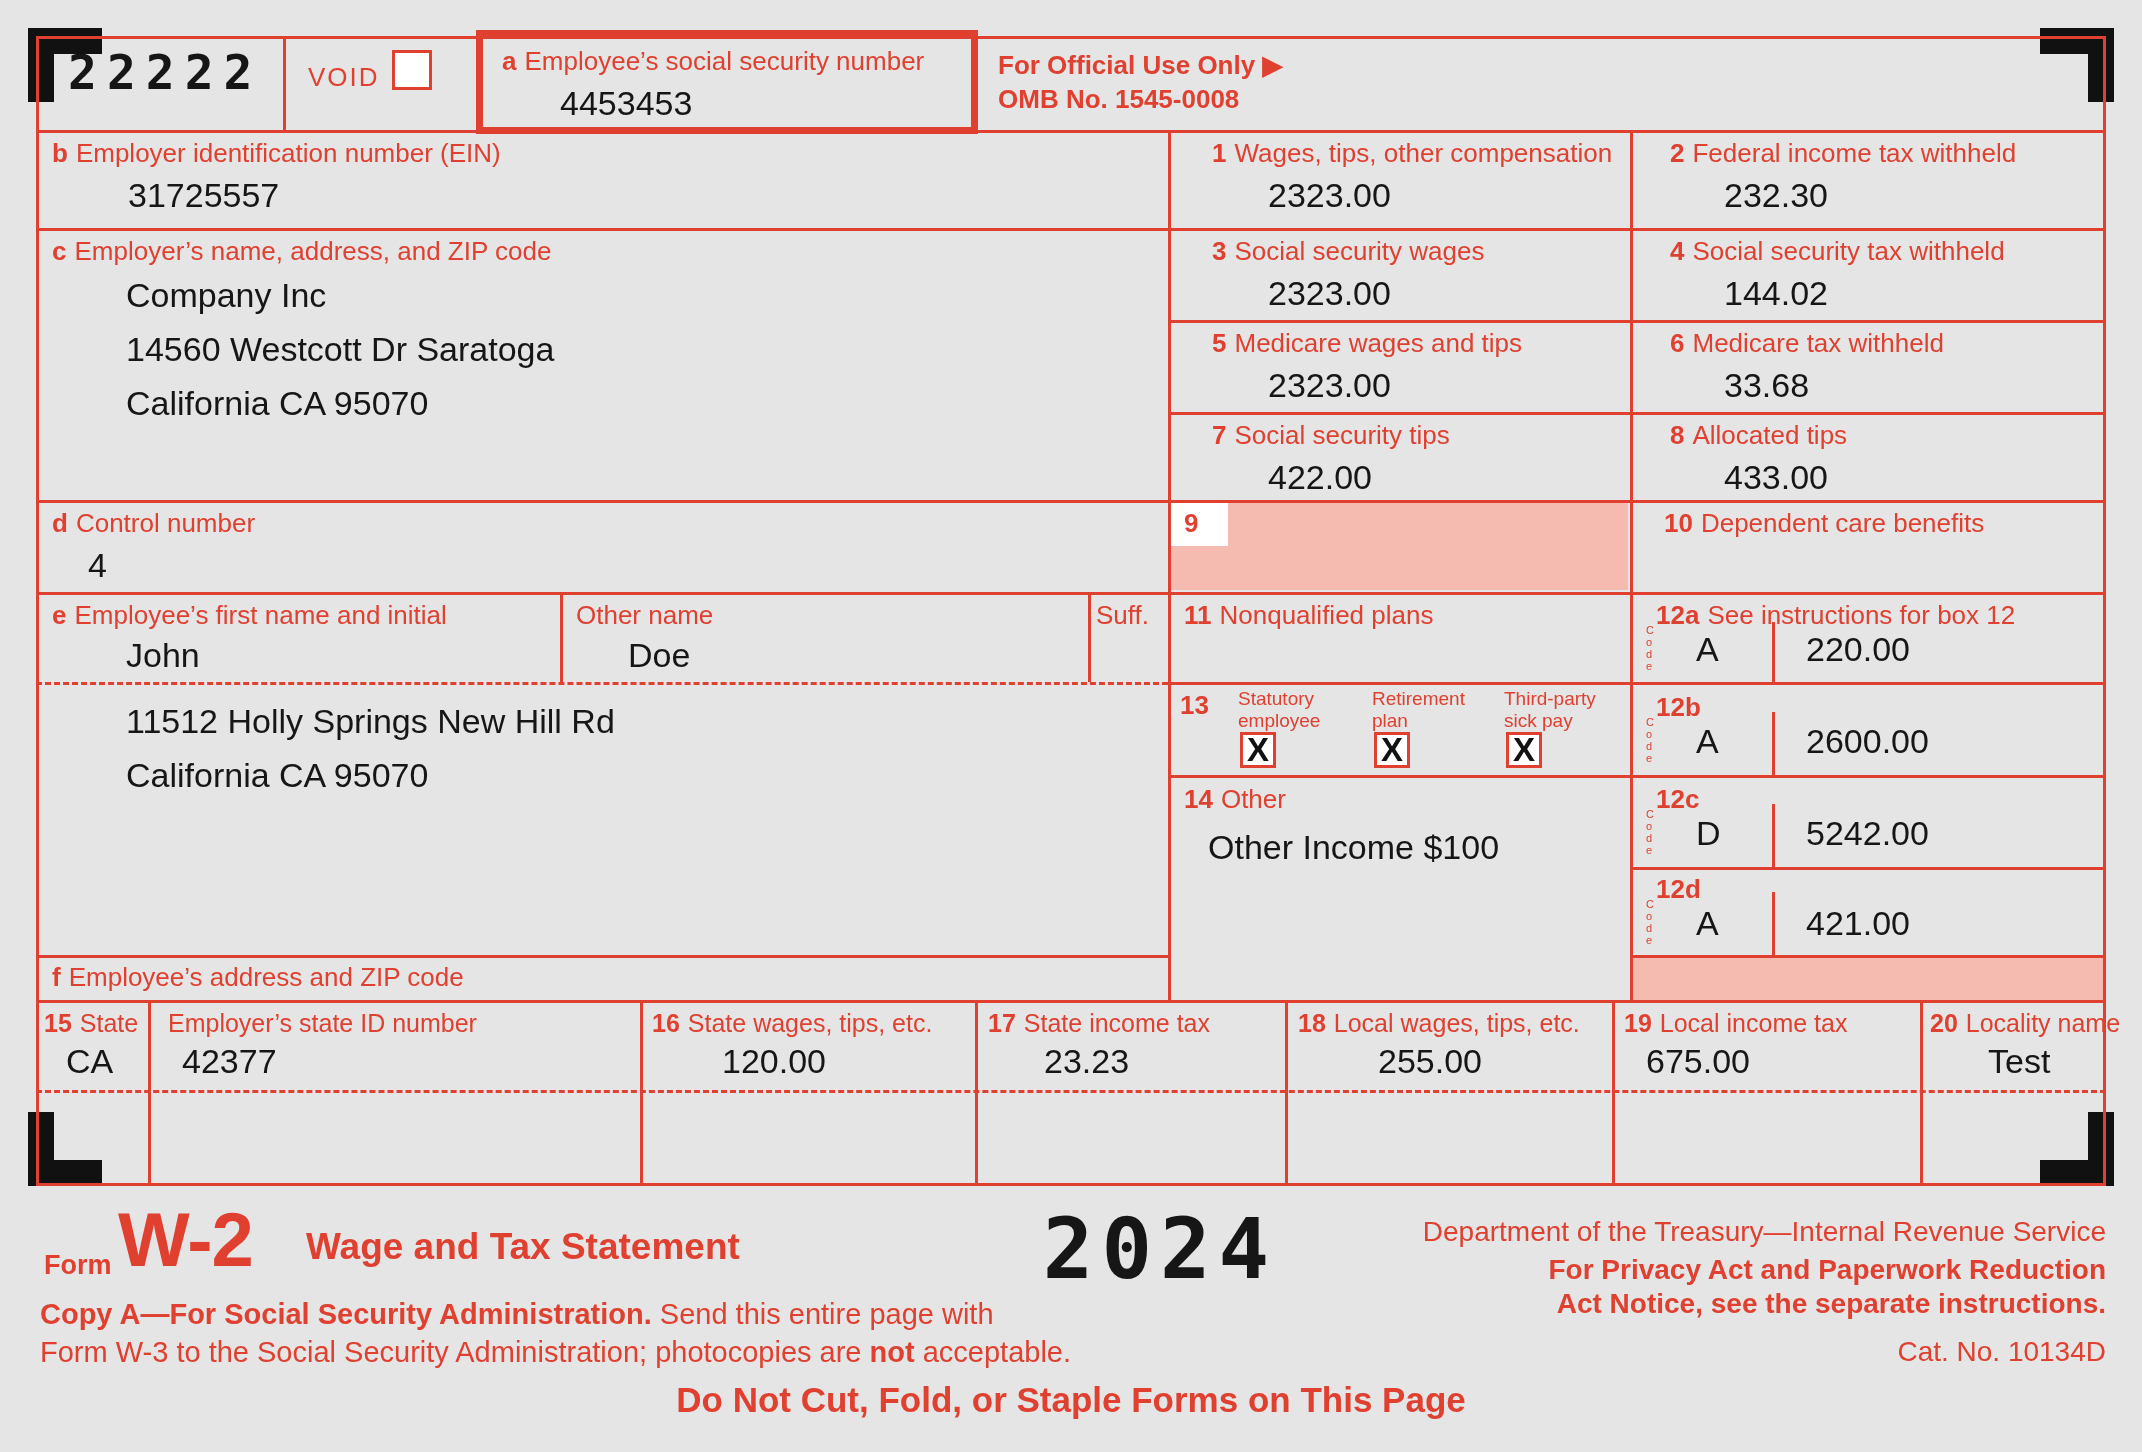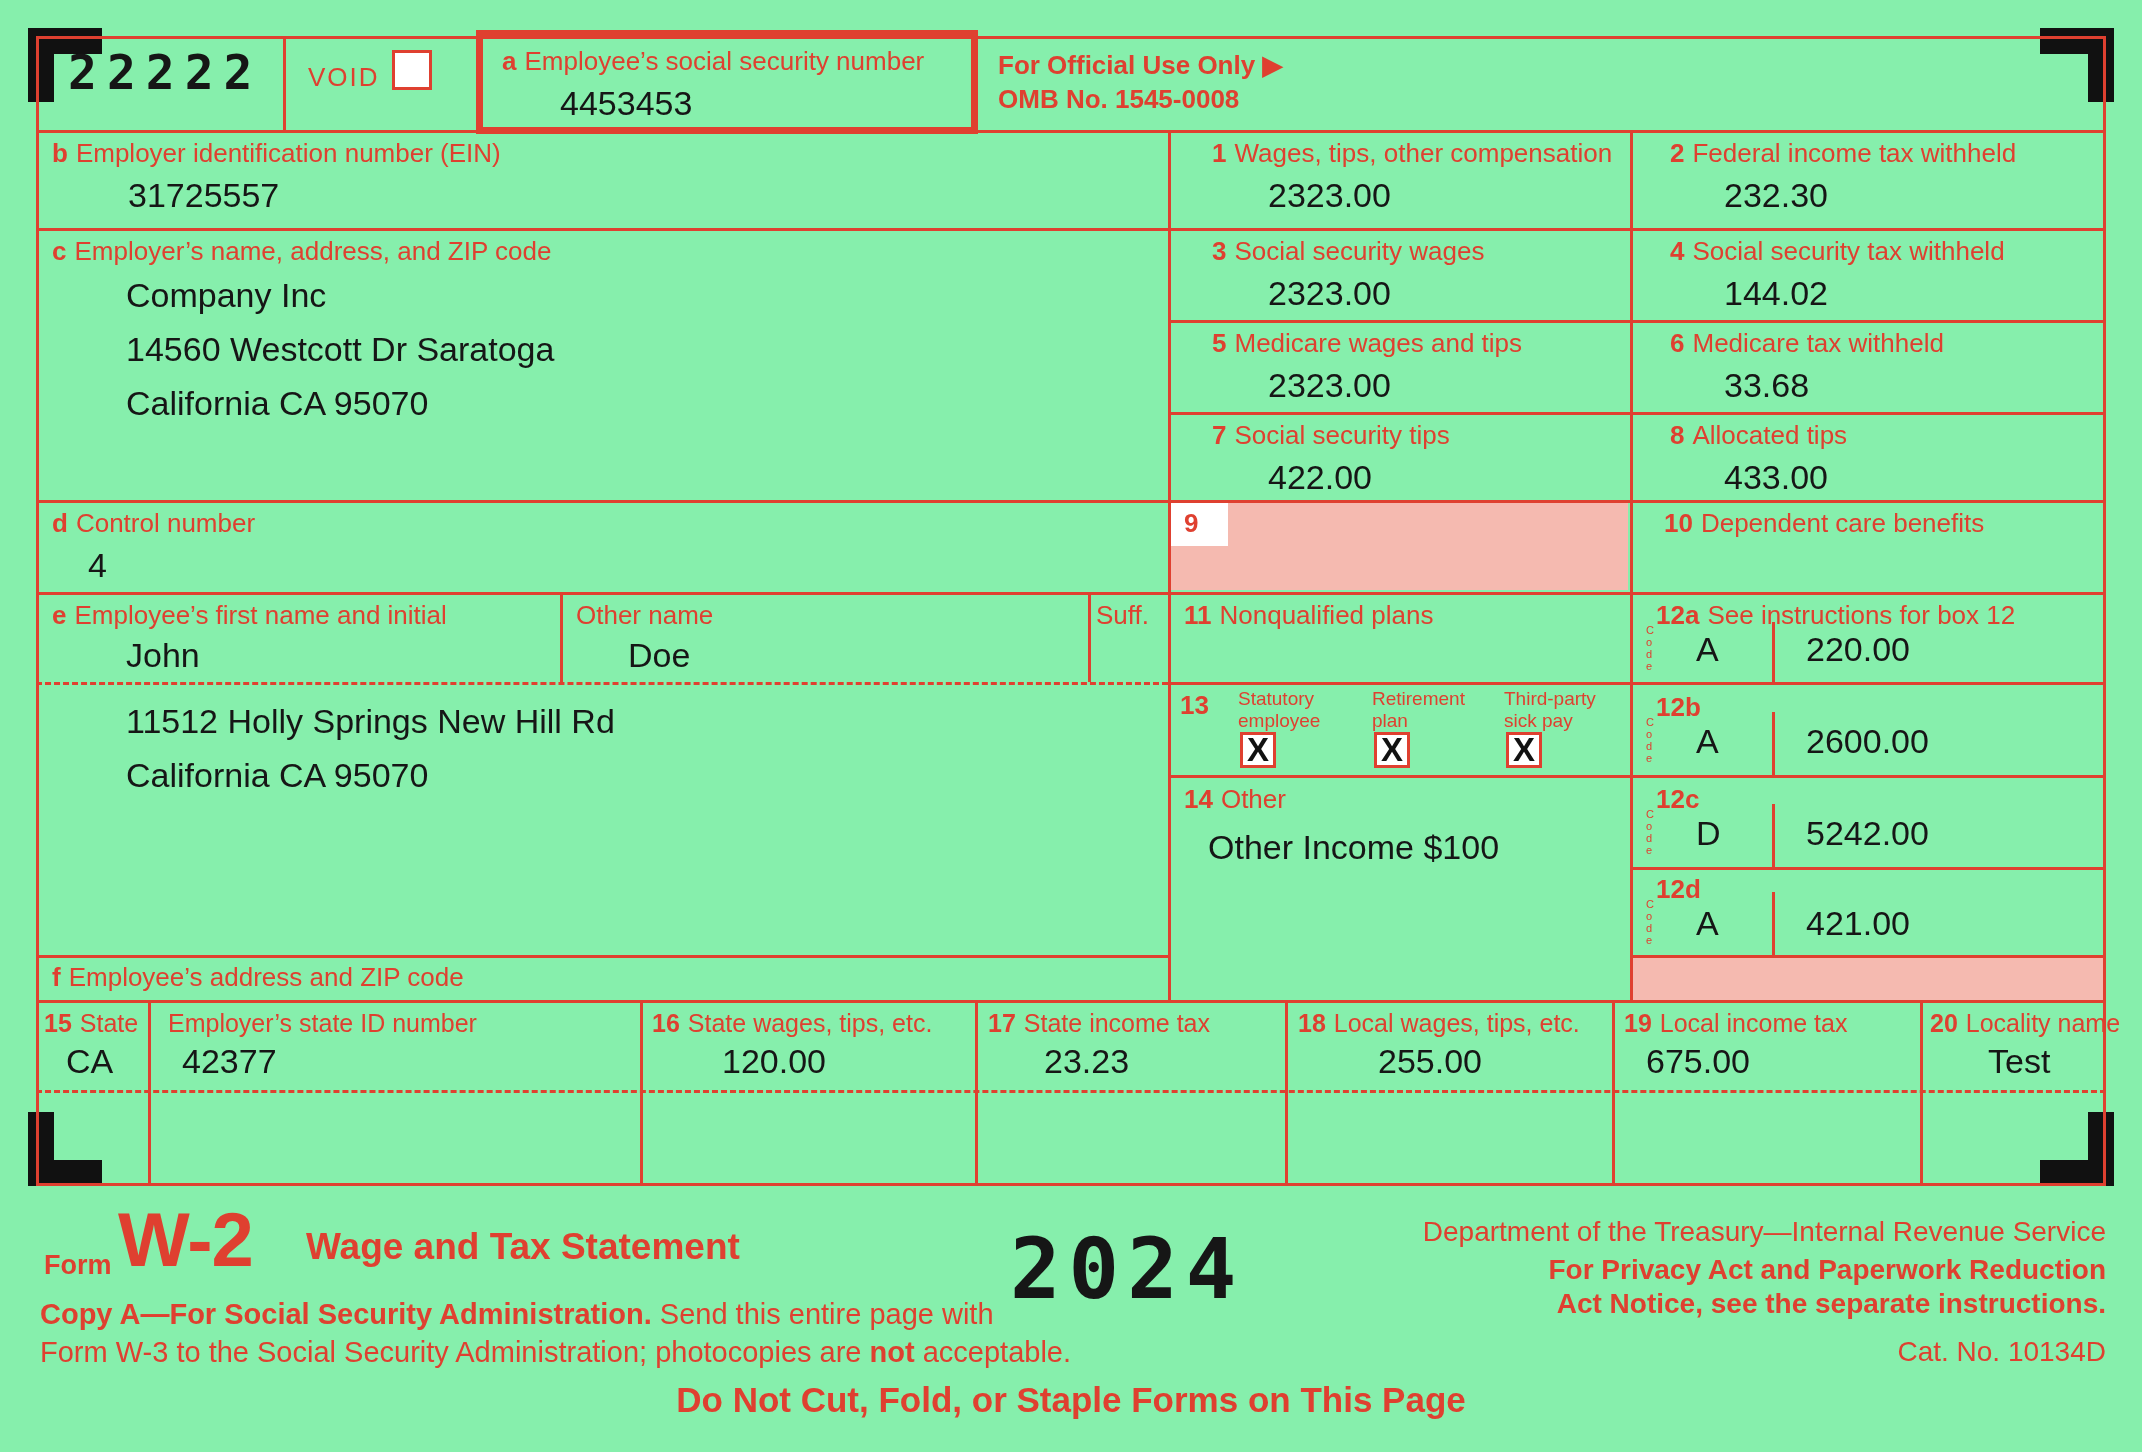--- a/index.html
+++ b/index.html
@@ -1,40 +1,40 @@
 <!DOCTYPE html>
 <html><head>
 <meta charset="utf-8">
 <style>
   * { margin:0; padding:0; box-sizing:border-box; }
   :root { --red:#df4030; --pink:#f5bab0; --ink:#161616; }
   html,body { background:#ffffff; }
   body { font-family:"Liberation Sans", sans-serif; }
-  .sheet { position:relative; width:2142px; height:1452px; background:#86efac; overflow:hidden; }
+  .sheet { position:relative; width:2142px; height:1452px; background:#e5e5e5; overflow:hidden; }
 
   .hline { position:absolute; height:3px; background:var(--red); }
   .vline { position:absolute; width:3px; background:var(--red); }
   .hdash { position:absolute; height:0; border-top:3px dashed var(--red); }
   .corner { position:absolute; background:#111; }
   .pink { position:absolute; background:var(--pink); }
   .whitechip { position:absolute; background:#fff; }
 
   .label { position:absolute; color:var(--red); font-size:26px; line-height:30px; white-space:nowrap; }
   .label .num { font-weight:700; padding-right:8px; }
   .boldlbl { font-weight:700; }
   .small-label { position:absolute; color:var(--red); font-size:19px; line-height:22px; white-space:normal; }
   .tiny-code { position:absolute; color:var(--red); font-size:11px; line-height:12px; width:13px; word-break:break-all; letter-spacing:0.5px; }
   .value { position:absolute; color:var(--ink); font-size:34px; line-height:38px; white-space:nowrap; }
 
   .box-a { position:absolute; border:7px solid var(--red); background:transparent; }
   .cbx { position:absolute; border:3px solid var(--red); background:#fff; }
   .xmark { display:block; text-align:center; color:#111; font-weight:700; font-size:33px; line-height:30px; }
 
   .form-code { position:absolute; font-family:"DejaVu Sans Mono", monospace; font-weight:700; font-size:48px; letter-spacing:10px; color:var(--ink); }
-  .year { position:absolute; font-family:"DejaVu Sans Mono", monospace; font-weight:700; font-size:84px; letter-spacing:8px; color:var(--ink); text-align:left;margin-top:20px; }
+  .year { position:absolute; font-family:"DejaVu Sans Mono", monospace; font-weight:700; font-size:84px; letter-spacing:8px; color:var(--ink); text-align:center; }
 
   .ft-red { position:absolute; color:var(--red); }
   .ft-formword { font-weight:700; font-size:27px; }
   .ft-w2 { font-weight:700; font-size:76px; letter-spacing:-1px; }
   .ft-title { font-weight:700; font-size:37px; }
   .ft-dept { font-size:28px; text-align:right; }
   .ft-privacy { font-weight:700; font-size:28px; text-align:right; }
   .ft-copy { font-size:29px; }
   .ft-copy b { font-weight:700; }
   .ft-cat { font-size:28px; text-align:right; }

